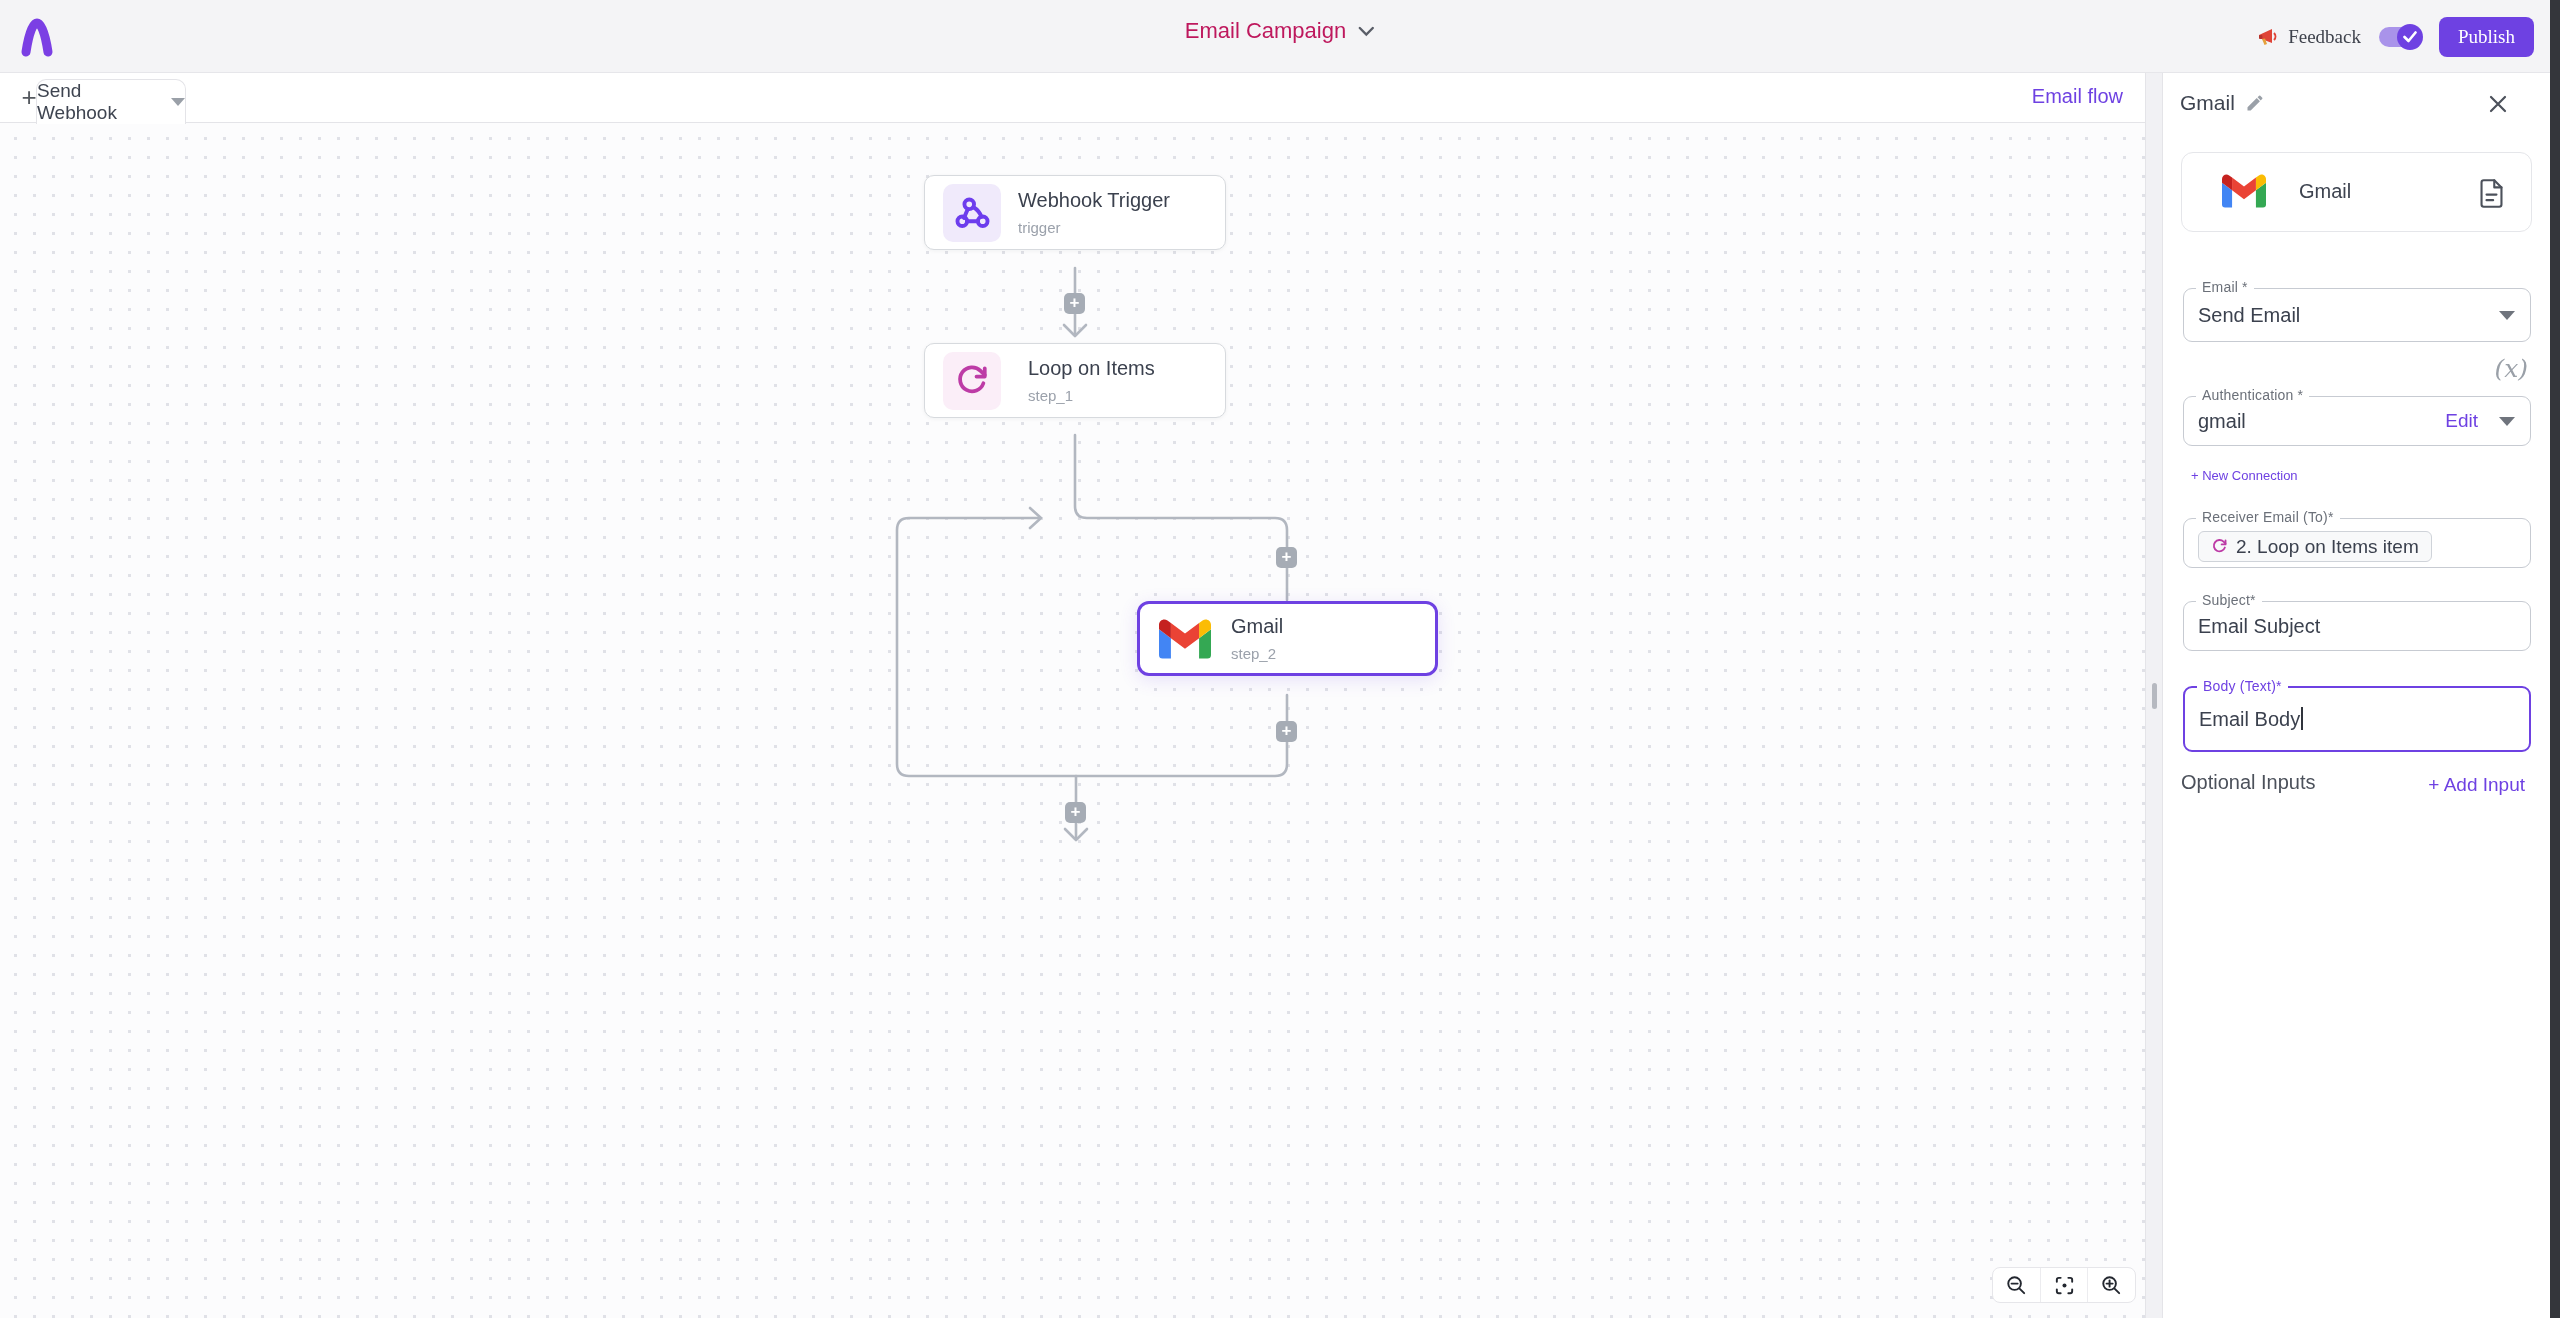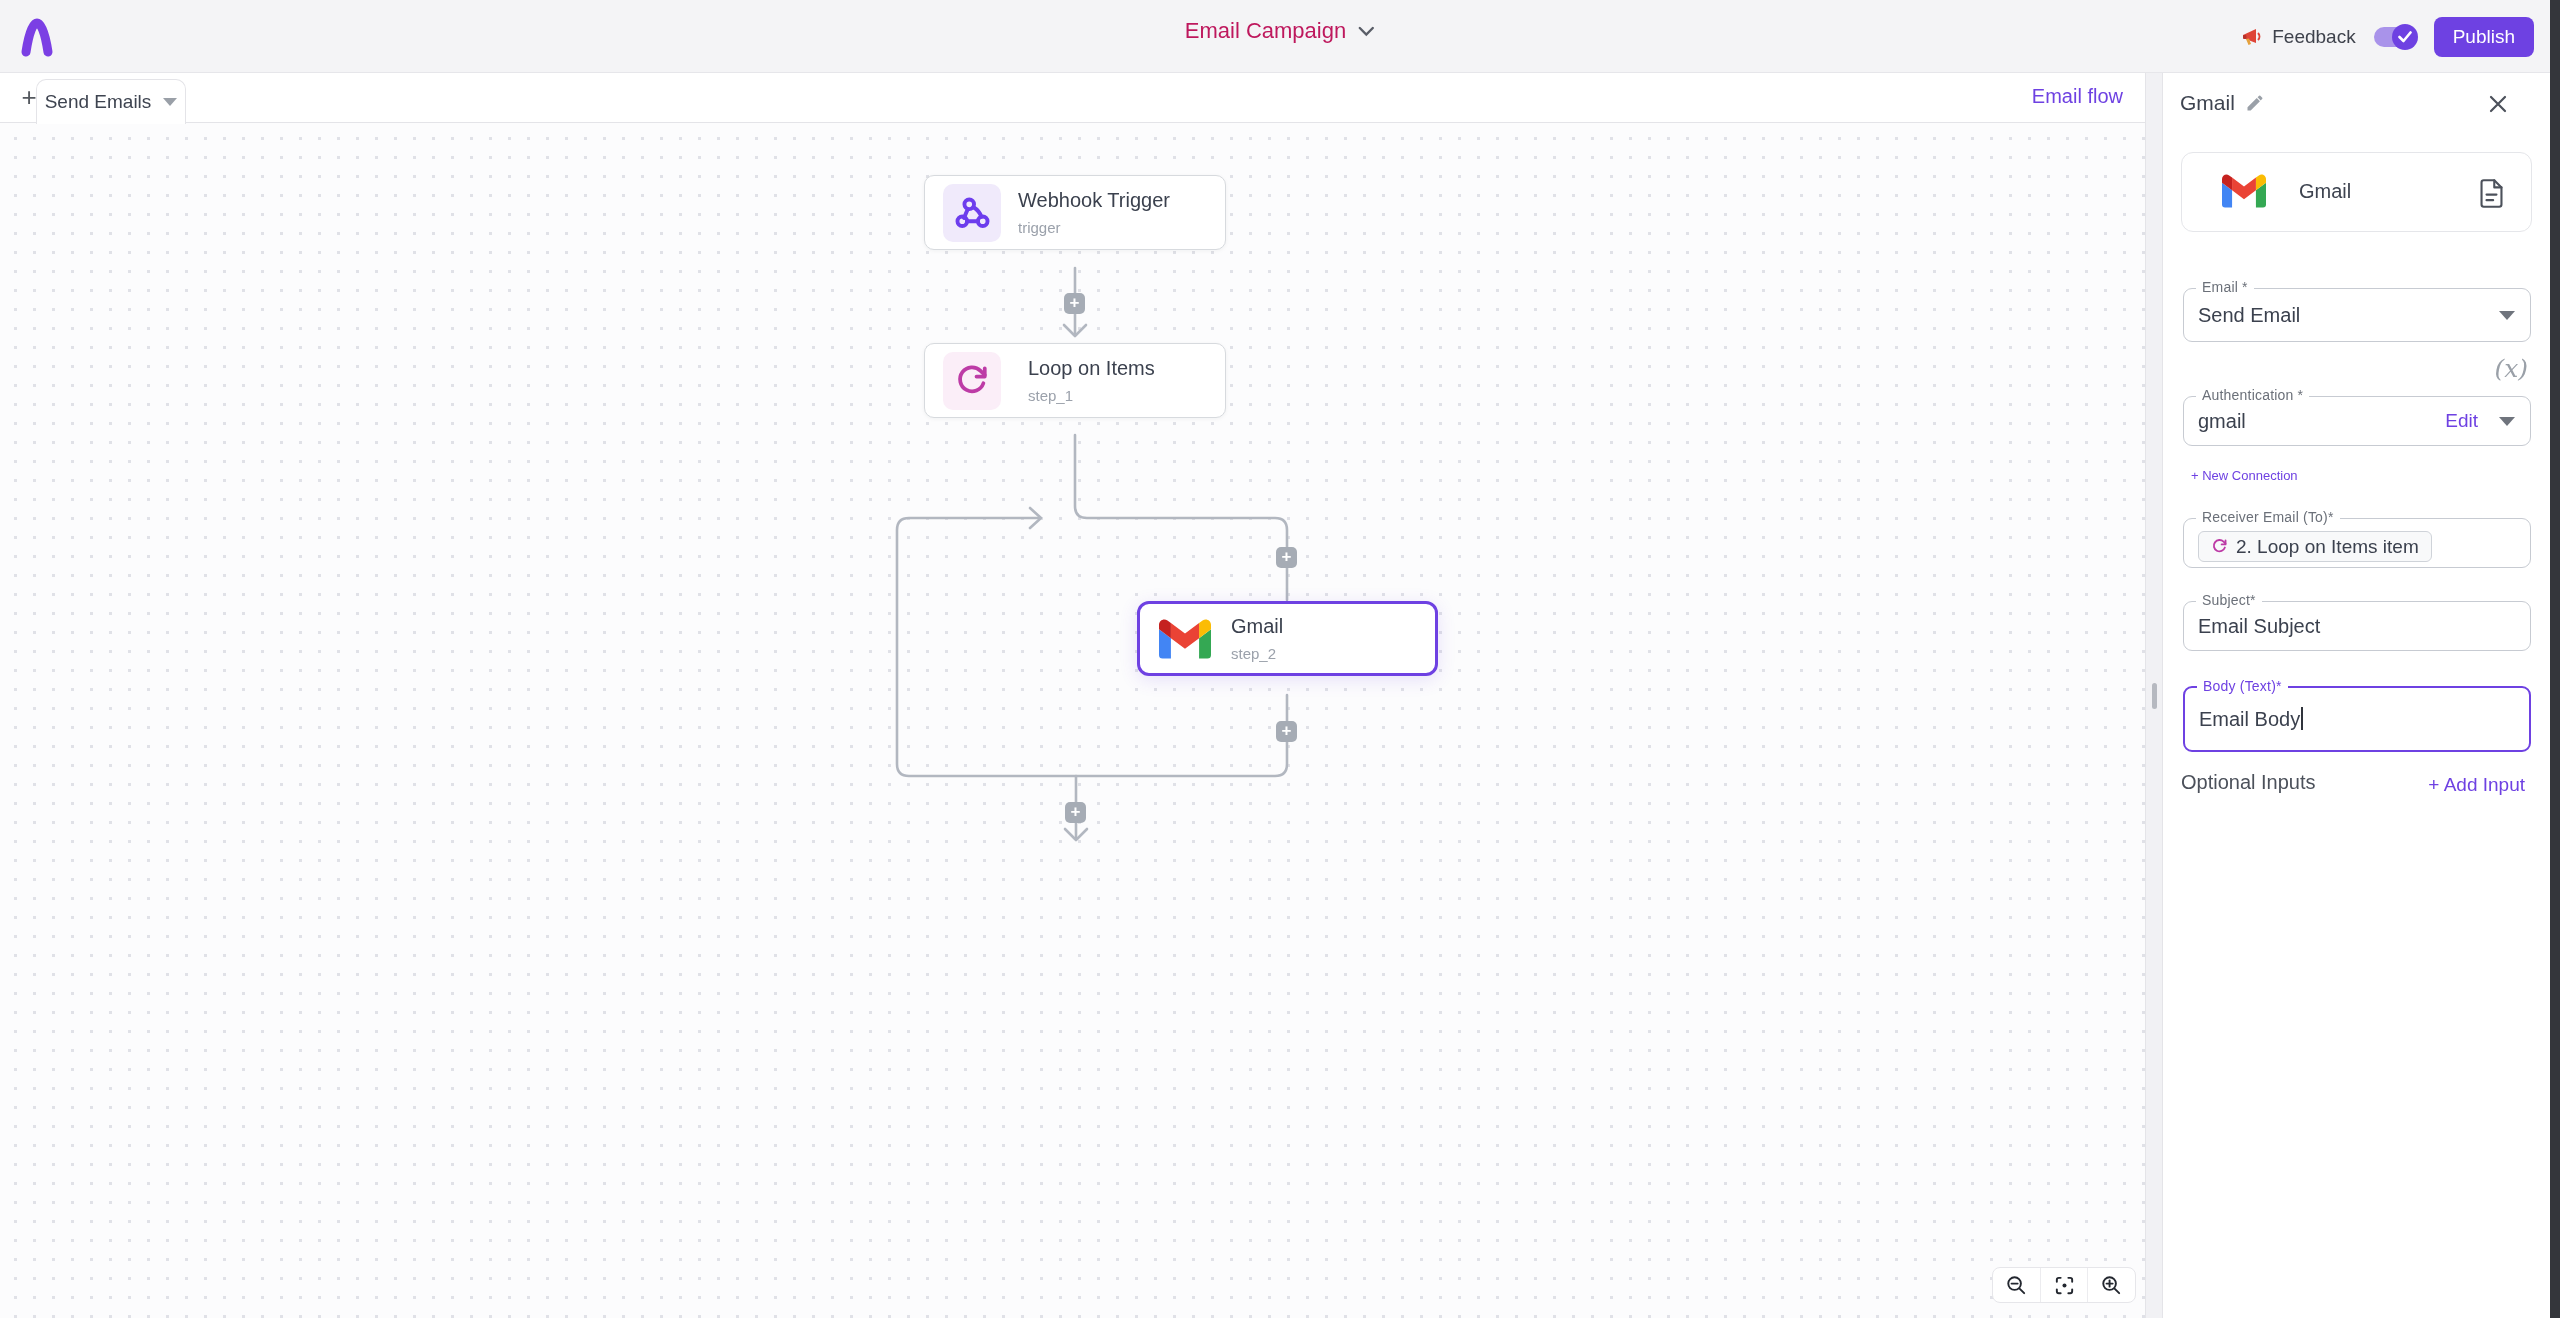--- a/index.html
+++ b/index.html
@@ -4,21 +4,21 @@
 <style>
   * { margin:0; padding:0; box-sizing:border-box; }
   html,body { width:2560px; height:1318px; }
   body { font-family:"Liberation Sans","DejaVu Sans",sans-serif; background:#fff; color:#3f4552; }
   #root { position:relative; width:2560px; height:1318px; overflow:hidden; background:#fff; }
 
   
   #topbar { position:absolute; left:0; top:0; width:2560px; height:73px; background:#f4f4f6; border-bottom:1px solid #e6e6ea; z-index:20; }
   #logo { position:absolute; left:20px; top:16px; }
   #flow-title { position:absolute; left:50%; top:0; transform:translateX(-50%); height:62px; display:flex; align-items:center; gap:12px; font-size:22px; color:#be185d; cursor:pointer; }
-  #tb-right { position:absolute; right:26px; top:0; height:73px; display:flex; align-items:center; gap:18px; }
+  #tb-right { position:absolute; right:26px; top:0; height:73px; display:flex; align-items:center; gap:18px;font-family:Liberation Serif, serif; }
   .feedback { display:flex; align-items:center; gap:9px; font-size:19px; color:#3e424c; cursor:pointer; }
   .toggle { position:relative; width:42px; height:20px; background:#a993ea; border-radius:12px; cursor:pointer; }
   .toggle .knob { position:absolute; right:-2px; top:-3px; width:26px; height:26px; border-radius:50%; background:#6e41e2; display:flex; align-items:center; justify-content:center; }
   .publish { background:#6e41e2; color:#fff; border:none; border-radius:8px; font-size:19px; padding:9px 19px; font-family:inherit; cursor:pointer; }
 
   
   #tabbar { position:absolute; left:0; top:73px; width:2145px; height:50px; background:#fff; border-bottom:1px solid #e4e4e8; z-index:15; }
   #add-tab { position:absolute; left:14px; top:9px; width:30px; height:30px; font-size:26px; color:#55595f; display:flex; align-items:center; justify-content:center; cursor:pointer; }
   #tab-active { position:absolute; left:36px; top:6px; width:150px; height:45px; background:#fff; border:1px solid #e4e4e8; border-bottom:none; border-radius:10px 10px 0 0; display:flex; align-items:center; justify-content:center; gap:12px; font-size:19px; color:#3e4450; cursor:pointer; }
   .tab-caret { width:0; height:0; border-left:7px solid transparent; border-right:7px solid transparent; border-top:8px solid #9aa0a8; }
@@ -114,21 +114,21 @@
             </svg>
         </span>
       </span>
       <button class="publish">Publish</button>
     </div>
   </header>
 
   <div id="tabbar">
     <span id="add-tab">+</span>
     <div id="tab-active">
-      <span>Send Emails</span>
+      <span>Send Webhook</span>
       <span class="tab-caret"></span>
     </div>
   </div>
   <span id="test-flow" style="position:absolute;right:437px;top:85px;z-index:17;font-size:20px;color:#6e41e2;cursor:pointer;">Email flow</span>
 
   <div id="canvas">
 
     <svg id="wires" width="2145" height="1195" viewBox="0 0 2145 1195">
       <g fill="none" stroke="#b2b7c0" stroke-width="2.6" stroke-linecap="round" stroke-linejoin="round">
 

